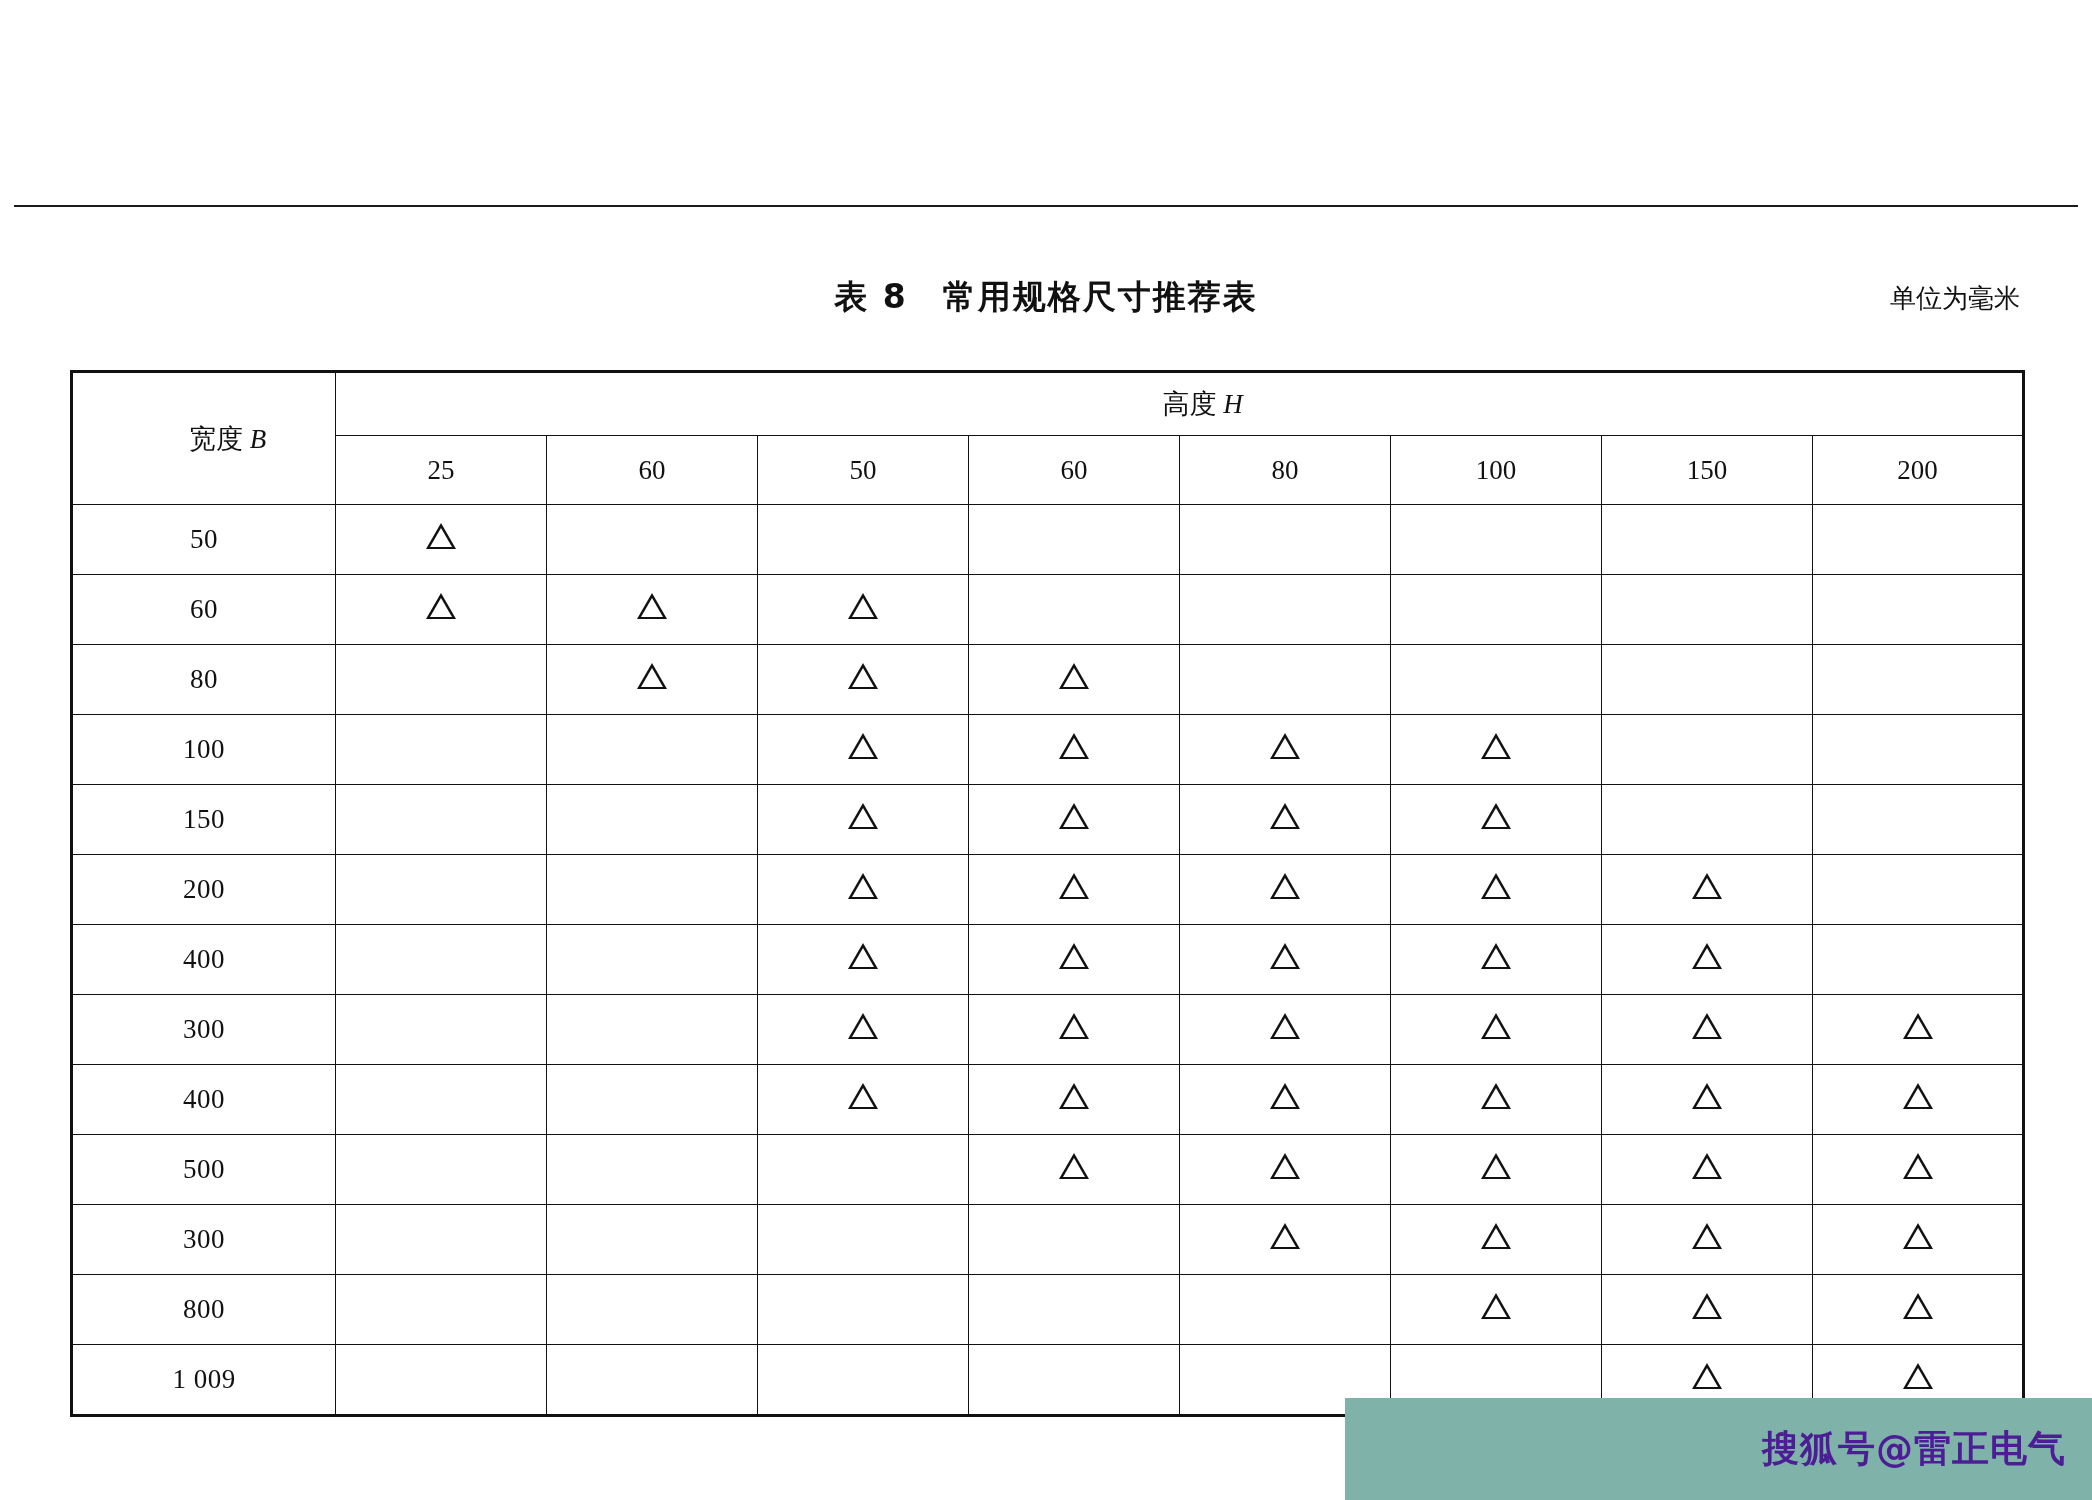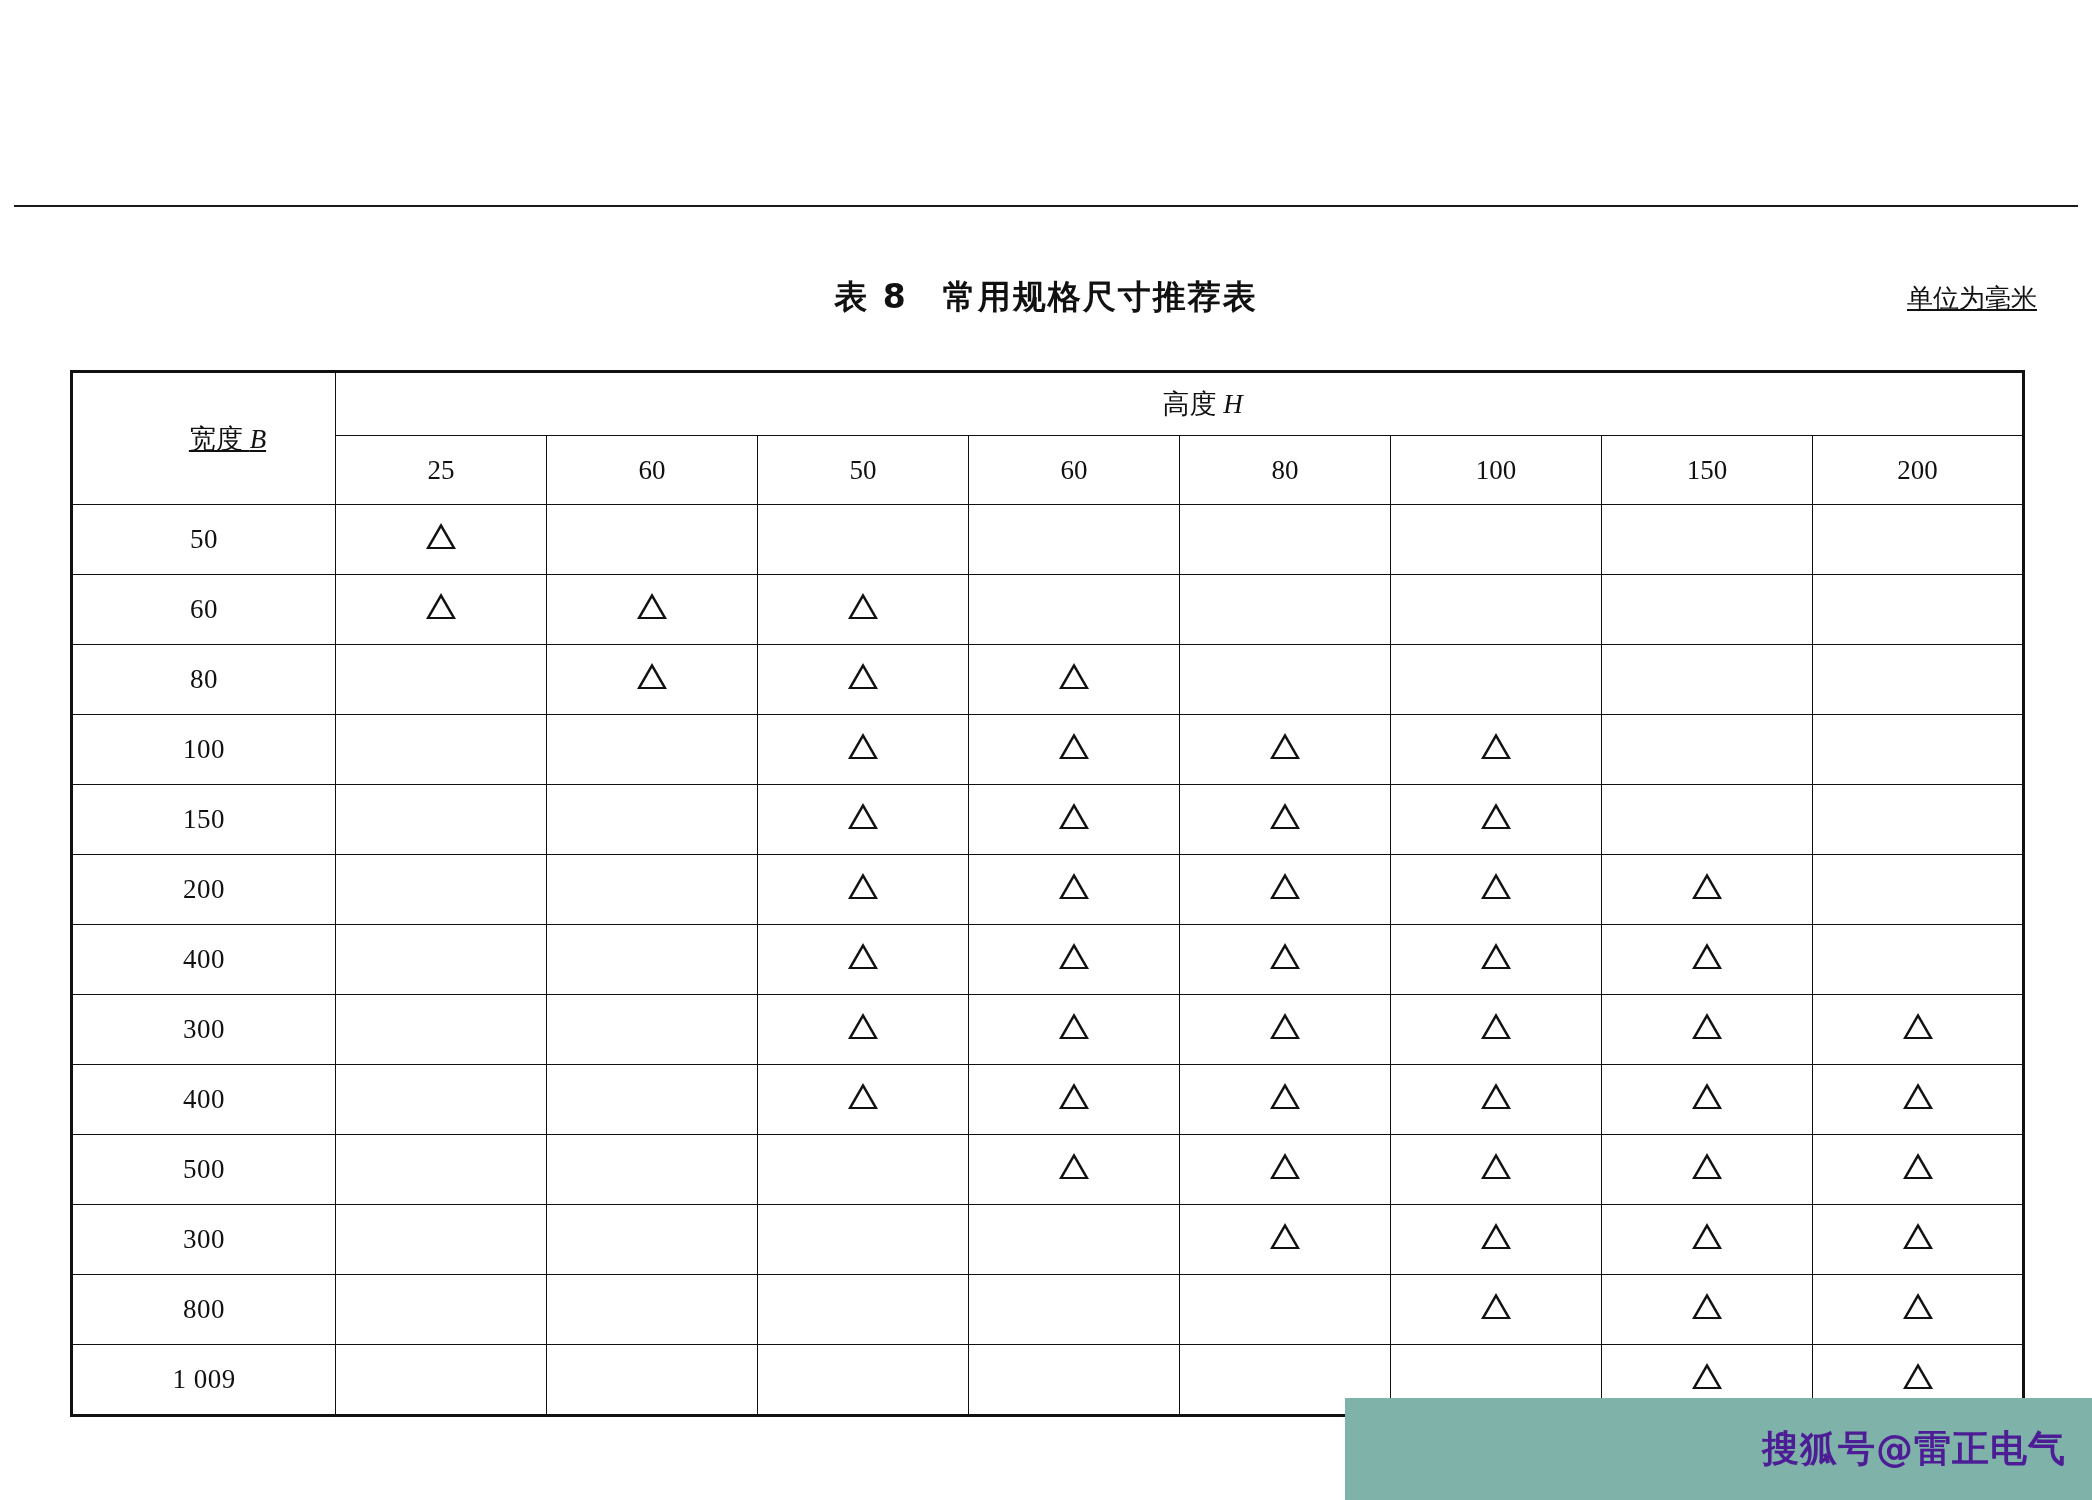--- a/index.html
+++ b/index.html
@@ -48,25 +48,24 @@
     top: 0;
     width: 2092px;
     text-align: center;
     font-size: 33px;
     font-weight: 700;
     letter-spacing: 2px;
     font-family: "DejaVu Sans", "Liberation Sans", sans-serif;
   }
   .unit-note {
     position: absolute;
-    right: 55px;
+    right: 72px;
     top: 6px;
     font-size: 26px;
     font-family: "DejaVu Sans", "Liberation Sans", sans-serif;
-    text-decoration: underline;
   }
 
   
   .tbl-wrap {
     position: absolute;
     left: 70px;
     top: 370px;
     width: 1955px;
   }
   table.spec {
@@ -88,21 +87,20 @@
   table.spec tr.first-row td { border-top: 3px solid #111; padding-left: 47px; }
   table.spec tr.last-row td { border-bottom: 3px solid #111; }
 
   .col-b { width: 215px; }
   .hcell { width: 217px; }
 
   .hdr-b {
     font-size: 29px;
     font-family: "DejaVu Sans", "Liberation Sans", sans-serif;
     height: 130px;
-    text-decoration: underline;
   }
   .hdr-b i { font-family: "Liberation Serif", serif; font-style: italic; }
   .hdr-h {
     font-size: 29px;
     font-family: "DejaVu Sans", "Liberation Sans", sans-serif;
     height: 62px;
   }
   .hdr-h i { font-family: "Liberation Serif", serif; font-style: italic; }
   .sub-h { height: 68px; font-size: 28px; }
 

